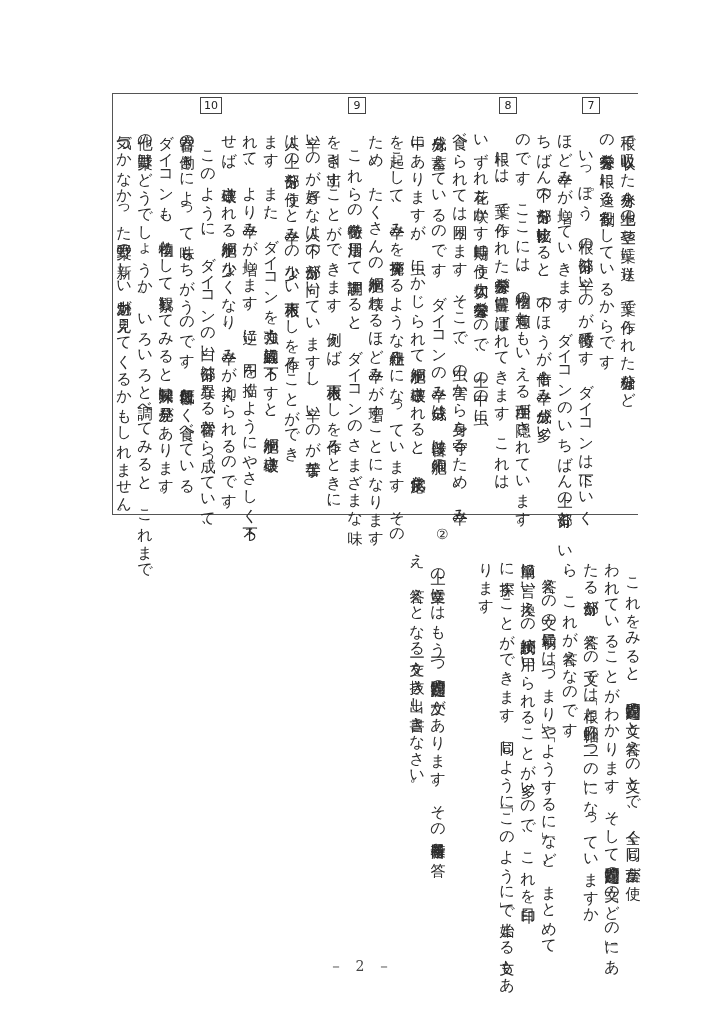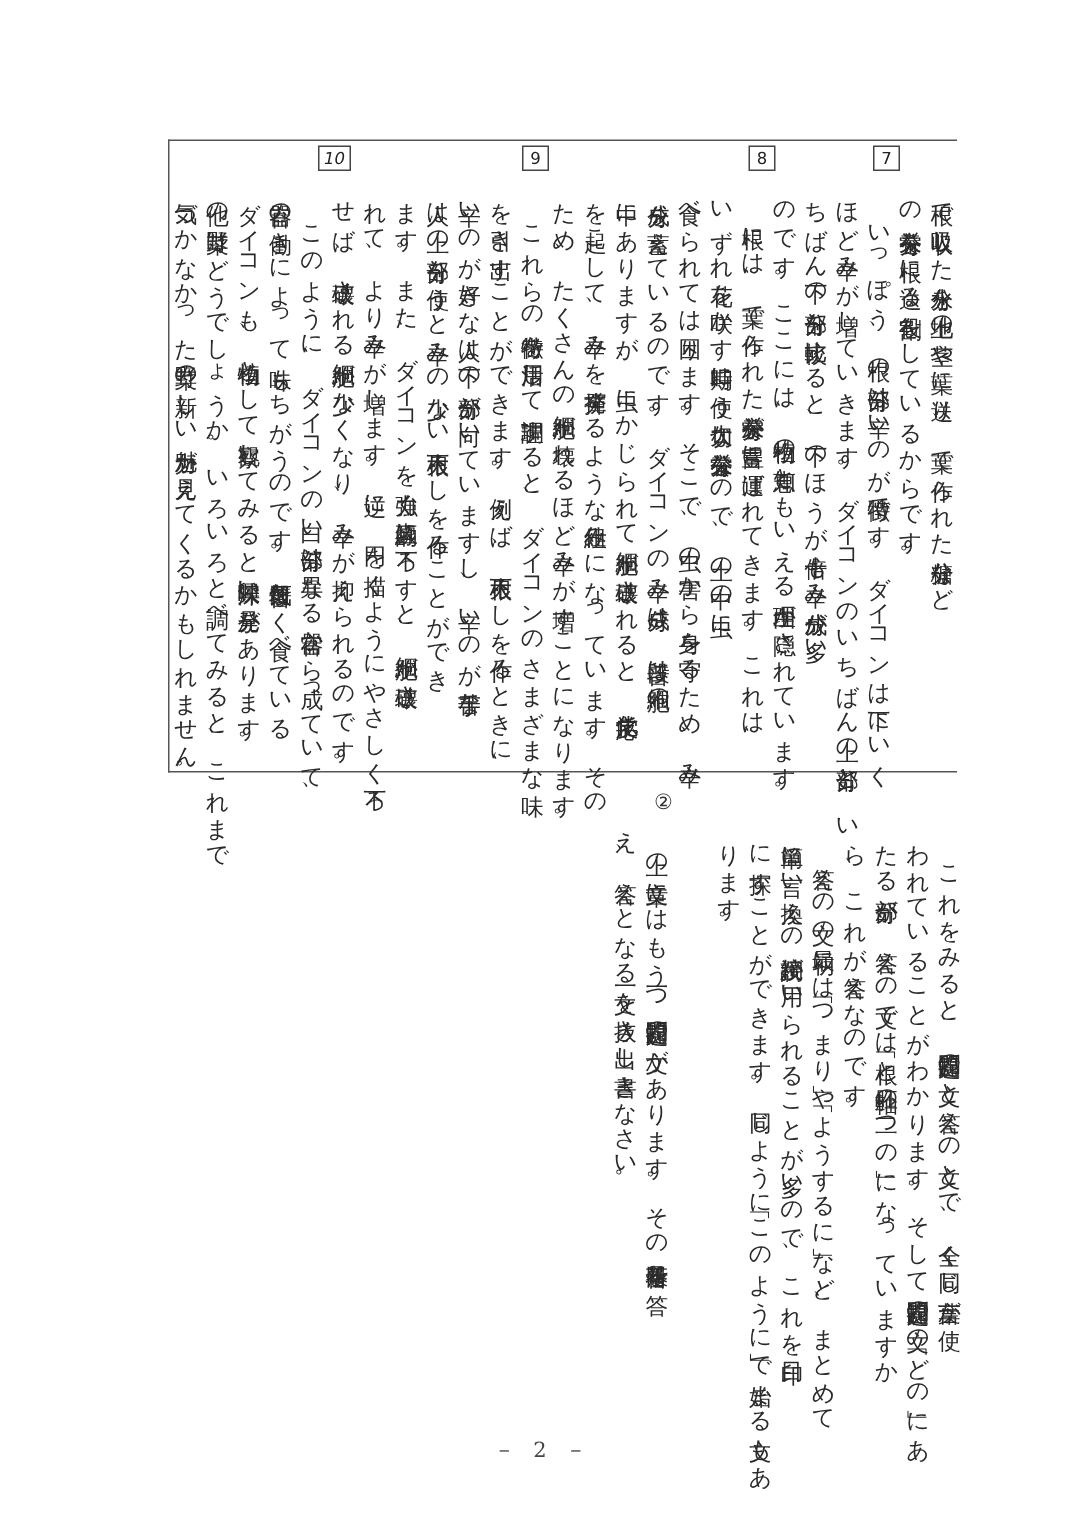--- a/index.html
+++ b/index.html
@@ -28,21 +28,21 @@
 </head>
 <body>
 
 <div class="page">
 
   <div class="passage-box"></div>
 
   <div class="para-num" style="left:582px;">7</div>
   <div class="para-num" style="left:499px;">8</div>
   <div class="para-num" style="left:348px;">9</div>
-  <div class="para-num wide" style="left:212px;font-style:italic;">10</div>
+  <div class="para-num wide" style="left:200px;">10</div>
 
   <div class="col" style="left:617px; top:124px;">根で吸収した水分を地上の茎や葉に送り、葉で作られた糖分など</div>
   <div class="col" style="left:596px; top:124px;">の栄養分を根に送る役割をしているからです。</div>
   <div class="col" style="left:575px; top:140px;">いっぽう、根の部分は辛いのが特徴です。ダイコンは下にいく</div>
   <div class="col" style="left:554px; top:124px;">ほど辛みが増していきます。ダイコンのいちばん上の部分と、い</div>
   <div class="col" style="left:533px; top:124px;">ちばん下の部分を比較すると、下のほうが十倍も辛み成分が多い</div>
   <div class="col" style="left:512px; top:124px;">のです。ここには、植物の知恵ともいえる理由が隠されています。</div>
   <div class="col" style="left:491px; top:140px;">根には、葉で作られた栄養分が豊富に運ばれてきます。これは、</div>
   <div class="col" style="left:470px; top:124px;">いずれ花を咲かす時期に使う大切な栄養分なので、土の中の虫に</div>
   <div class="col" style="left:449px; top:124px;">食べられては困ります。そこで、虫の害から身を守るため、辛み</div>

